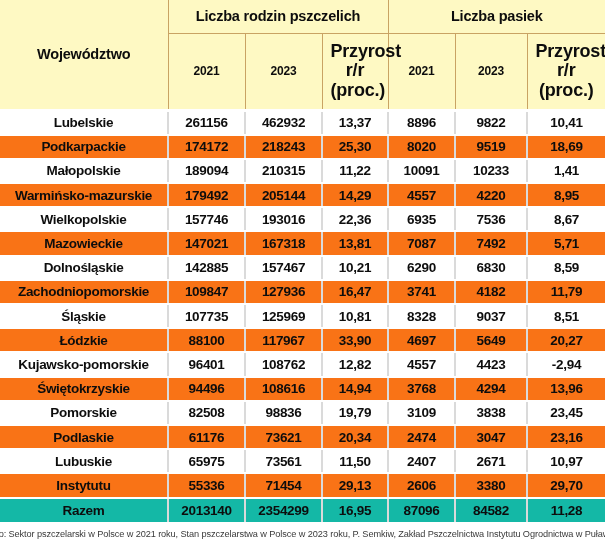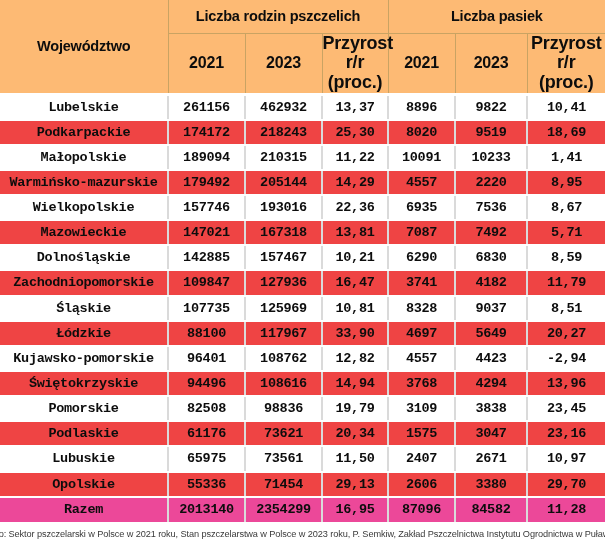--- a/index.html
+++ b/index.html
@@ -11,59 +11,59 @@
     color:#0d0d0d;
   }
   .wrap{width:605px;height:546px;}
   table{
     width:605px;height:522px;
     border-collapse:collapse;
     table-layout:fixed;
   }
   
   thead th{
-    background:#fdba74;
+    background:#fef9c3;
     font-weight:bold;
     border:1px solid #c9a363;
-    padding:0;
+    padding:8px;
     letter-spacing:-0.2px;
   }
   thead tr.group-row{height:33px;}
   thead tr.sub-row{height:33px;}
   th.corner{
     border-left:none;border-top:none;
     font-size:14.5px;
     border-bottom:3px solid #ffffff;
     margin-left:24px;
   }
   th.group{border-top:none;font-size:14.5px;}
   th.group.last{border-right:none;text-align:center;}
   th.sub{
-    font-size:16px;
+    font-size:12px;
     border-bottom:3px solid #ffffff;
     white-space:pre-line;
     line-height:1.1;
   }
   th.sub.przyrost{font-size:18px;}
   th.sub.last{border-right:none;}
   
-  tbody tr{height:21px;font-family:Liberation Mono, monospace;}
+  tbody tr{height:21px;}
   tbody td{
     text-align:center;
     font-weight:bold;
     font-size:13.5px;
     letter-spacing:-0.3px;
     padding:0;
     background:#ffffff;
     border-left:2px solid #dadada;
     border-bottom:2px solid #ffffff;
   }
   tbody td:first-child{border-left:none;}
-  tbody tr.alt td{background:#ef4444;}
-  tbody tr.total-row td{background:#ec4899;margin-left:35px;}
+  tbody tr.alt td{background:#f97316;}
+  tbody tr.total-row td{background:#14b8a6;margin-left:35px;}
   tbody tr:last-child td{border-bottom:none;}
   
   .source{
     width:605px;height:24px;
     display:flex;align-items:center;justify-content:center;
     font-size:9.2px;
     letter-spacing:-0.1px;
     color:#3a3a3a;
     white-space:nowrap;
     background:#ffffff;
@@ -127,21 +127,21 @@
           <td>10091</td>
           <td>10233</td>
           <td>1,41</td>
         </tr>
         <tr class="alt">
           <td>Warmińsko-mazurskie</td>
           <td>179492</td>
           <td>205144</td>
           <td>14,29</td>
           <td>4557</td>
-          <td>2220</td>
+          <td>4220</td>
           <td>8,95</td>
         </tr>
         <tr>
           <td>Wielkopolskie</td>
           <td>157746</td>
           <td>193016</td>
           <td>22,36</td>
           <td>6935</td>
           <td>7536</td>
           <td>8,67</td>
@@ -216,35 +216,35 @@
           <td>19,79</td>
           <td>3109</td>
           <td>3838</td>
           <td>23,45</td>
         </tr>
         <tr class="alt">
           <td>Podlaskie</td>
           <td>61176</td>
           <td>73621</td>
           <td>20,34</td>
-          <td>1575</td>
+          <td>2474</td>
           <td>3047</td>
           <td>23,16</td>
         </tr>
         <tr>
           <td>Lubuskie</td>
           <td>65975</td>
           <td>73561</td>
           <td>11,50</td>
           <td>2407</td>
           <td>2671</td>
           <td>10,97</td>
         </tr>
         <tr class="alt">
-          <td>Opolskie</td>
+          <td>Instytutu</td>
           <td>55336</td>
           <td>71454</td>
           <td>29,13</td>
           <td>2606</td>
           <td>3380</td>
           <td>29,70</td>
         </tr>
         <tr class="total-row">
           <td>Razem</td>
           <td>2013140</td>

